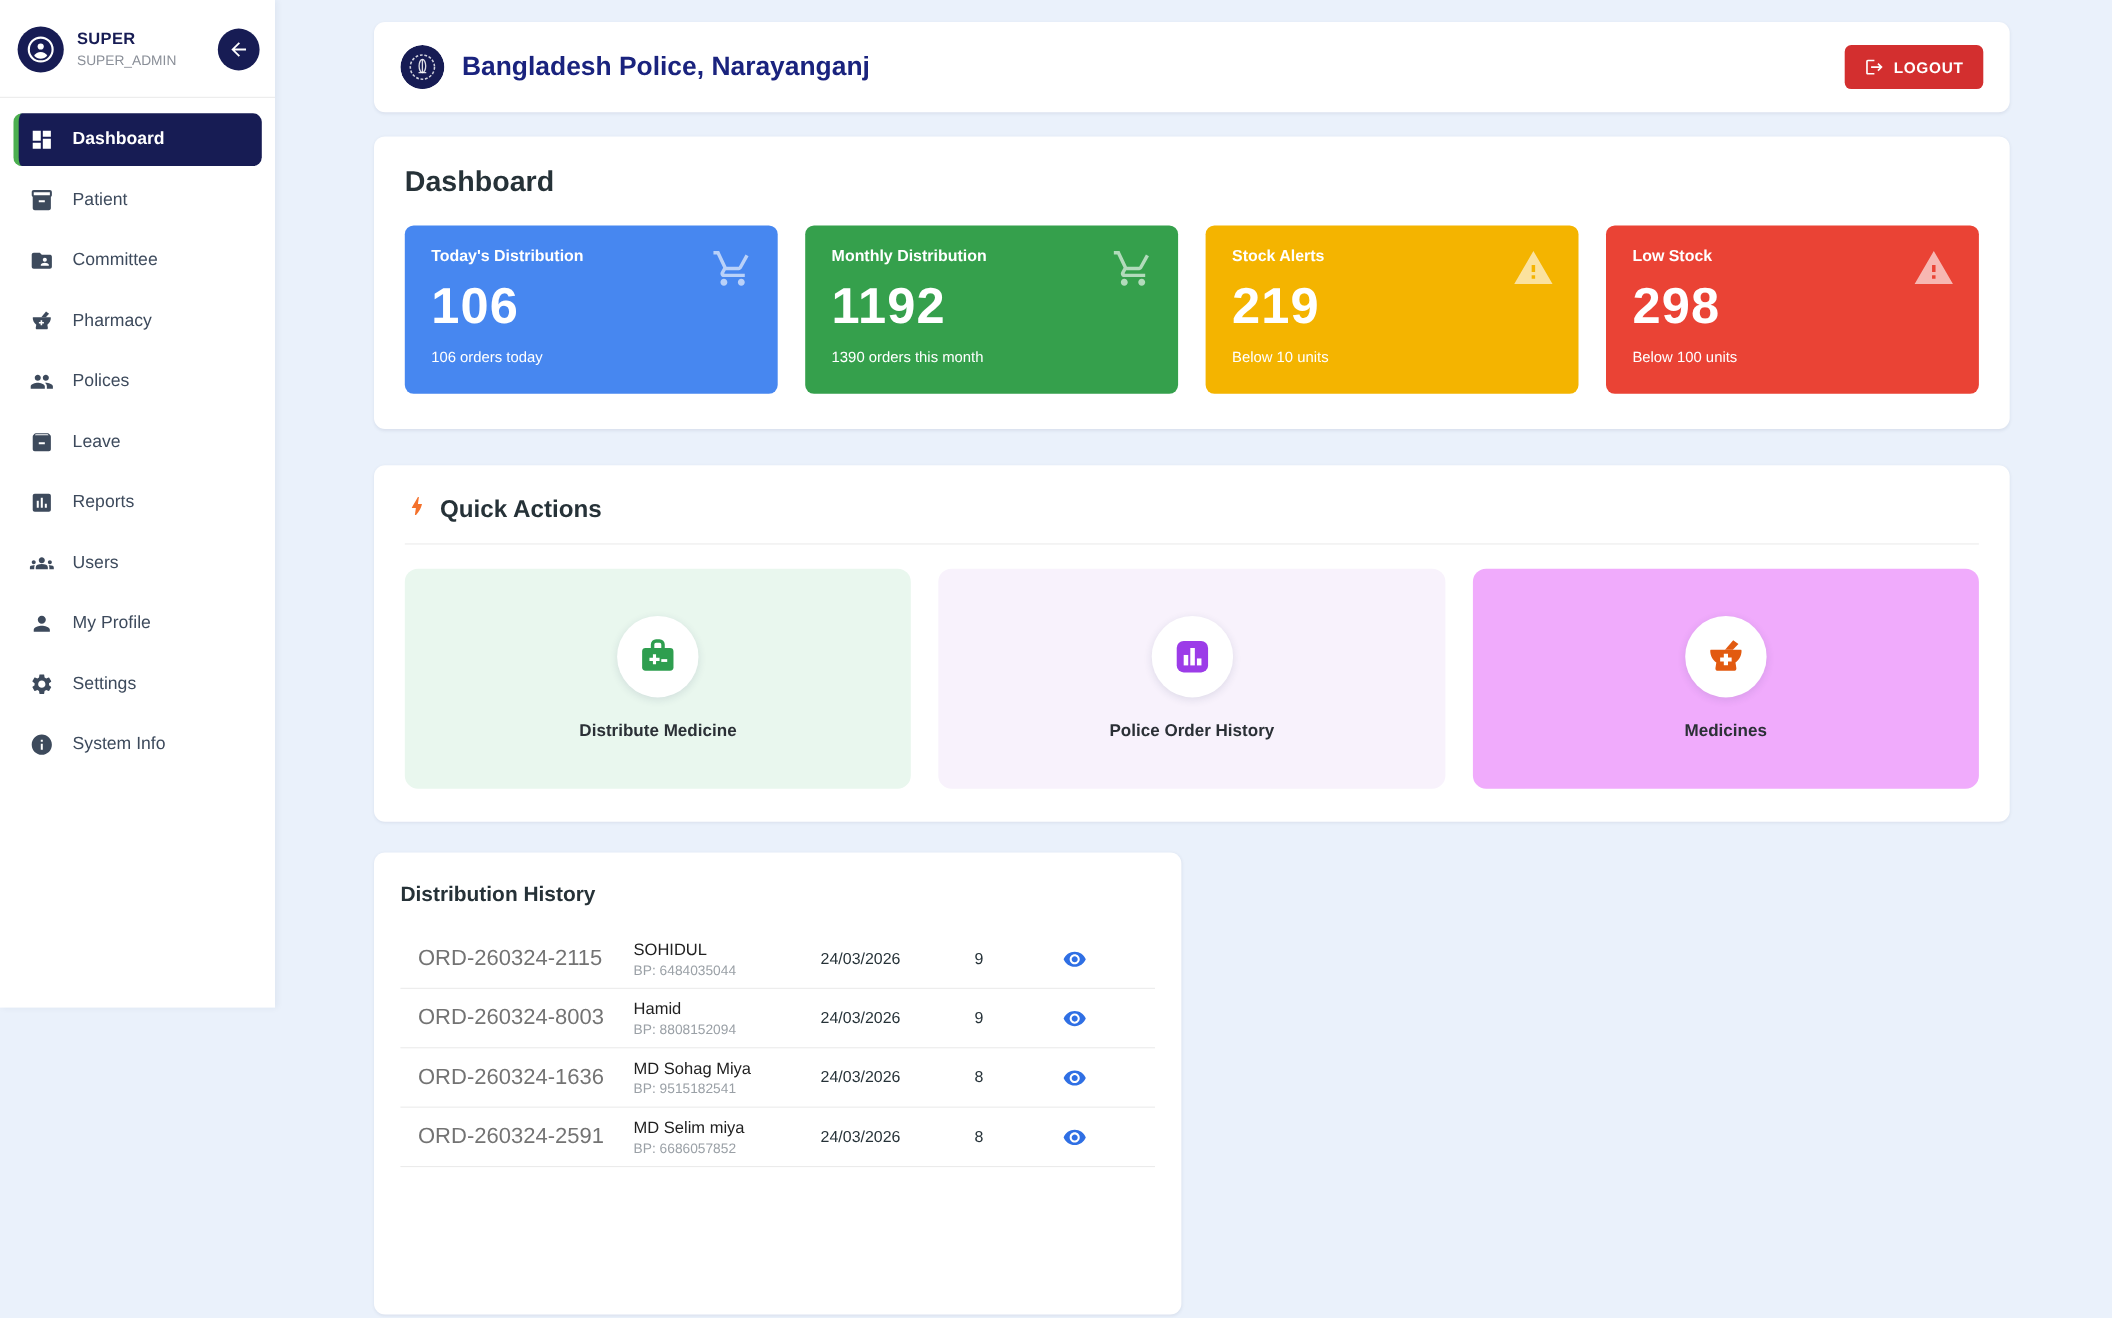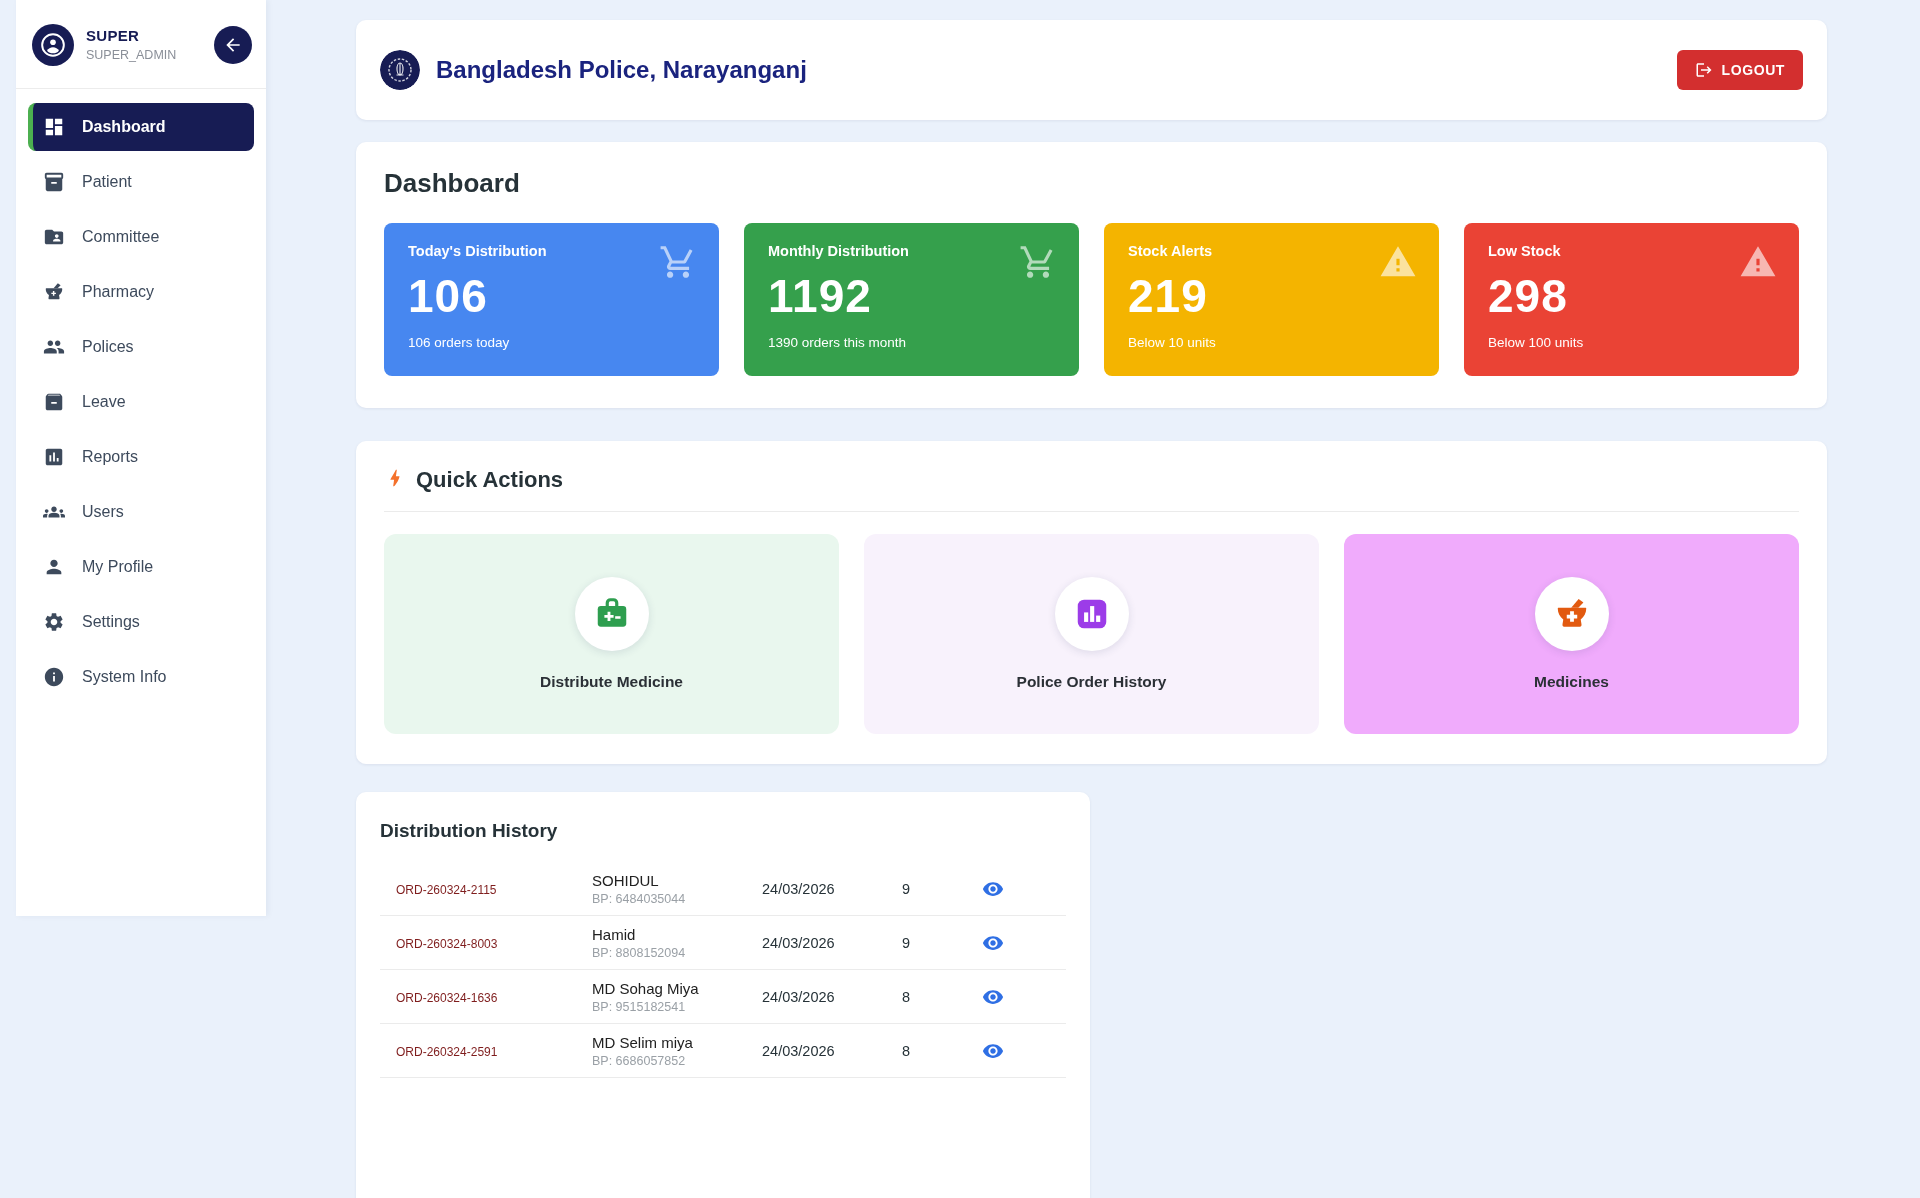--- a/index.html
+++ b/index.html
@@ -2,21 +2,21 @@
 <html><head>
 <meta charset="utf-8">
 <style>
   * { margin:0; padding:0; box-sizing:border-box; }
   html,body { width:1920px; height:1198px; overflow:hidden; }
   body {
     font-family:"Liberation Sans", sans-serif;
     background:#eaf1fb;
     color:#263238;
   }
-  .app { display:flex; width:100%; height:100%;padding-left:16px; }
+  .app { display:flex; width:100%; height:100%; }
 
   
   .sidebar {
     width:250px; height:916px; background:#ffffff; flex:0 0 250px;
     box-shadow:2px 0 6px rgba(30,50,90,.06);
   }
   .sidebar-header { display:flex; align-items:center; padding:24px 14px 22px 16px; }
   .avatar {
     width:42px; height:42px; border-radius:50%; background:#171c54;
     display:flex; align-items:center; justify-content:center; flex:0 0 42px;
@@ -43,21 +43,21 @@
   .nav-item.active .nav-icon svg { fill:#ffffff; }
 
   
   .main { flex:1; padding:20px 93px 0 90px; }
   .card {
     background:#ffffff; border-radius:10px;
     box-shadow:0 1px 3px rgba(25,40,80,.08);
   }
 
   
-  .topbar { height:100px; display:flex; align-items:center; padding:0 24px; }
+  .topbar { height:82px; display:flex; align-items:center; padding:0 24px; }
   .brand-logo {
     width:40px; height:40px; border-radius:50%; flex:0 0 40px;
   }
   .brand-title { margin-left:16px; font-size:24px; font-weight:bold; color:#1a237e; }
   .logout-btn {
     margin-left:auto; background:#d32f2f; border:none; border-radius:6px;
     color:#fff; font-family:inherit; font-size:14px; font-weight:bold; letter-spacing:.6px;
     padding:11px 18px; display:flex; align-items:center; gap:9px; cursor:pointer;
   }
 
@@ -107,21 +107,21 @@
   .history-title { font-size:19px; font-weight:bold; color:#263238; }
   .table { margin-top:20px; font-size:14.5px; }
   .t-row { display:grid; grid-template-columns:196px 170px 140px 80px 84px; align-items:center; }
   .t-head {
     background:#f5f5f5; height:38px; font-weight:bold; color:#212121;
     border-top:1px solid #ececec; border-bottom:1px solid #e0e0e0;
   }
   .t-head > div { padding-left:16px; }
   .t-body-row { min-height:54px; border-bottom:1px solid #ebebeb; padding:7px 0; }
   .t-body-row > div { padding-left:16px; }
-  .order-link { color:#7f1d1d; text-decoration:none; cursor:pointer; font-size:12px; }
+  .order-link { color:#737373; text-decoration:none; cursor:pointer; font-size:20px; }
   .officer-name { color:#212121; font-size:15px; }
   .officer-bp { color:#9aa0a6; font-size:12.5px; margin-top:3px; }
   .eye-btn { background:none; border:none; cursor:pointer; padding:0; display:flex; }
   .eye-btn svg { width:22px; height:22px; fill:#2f6fe4; }
 </style>
 </head>
 <body>
 
 <div class="app">
 

